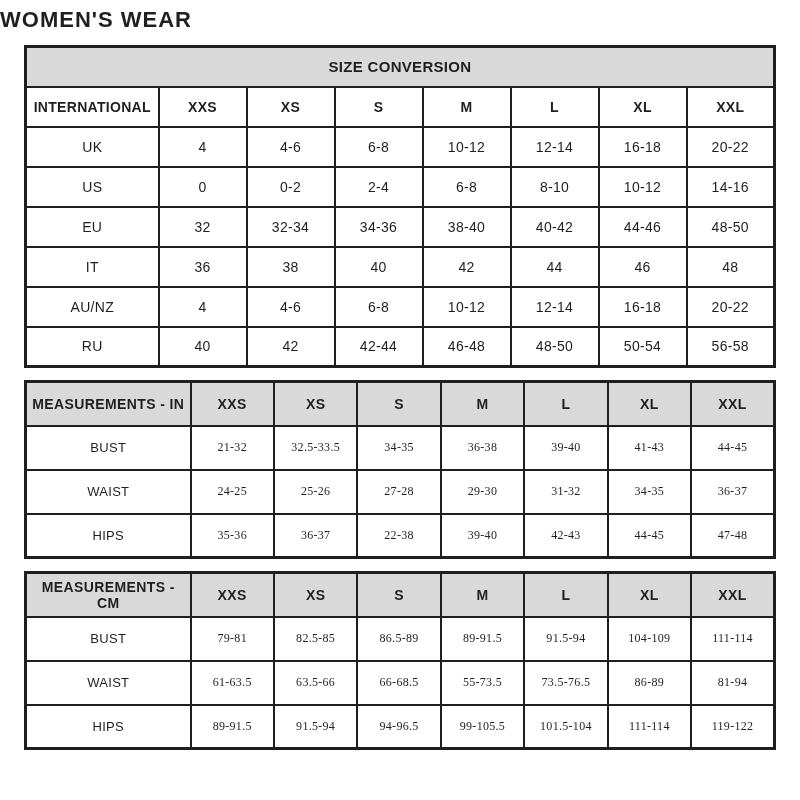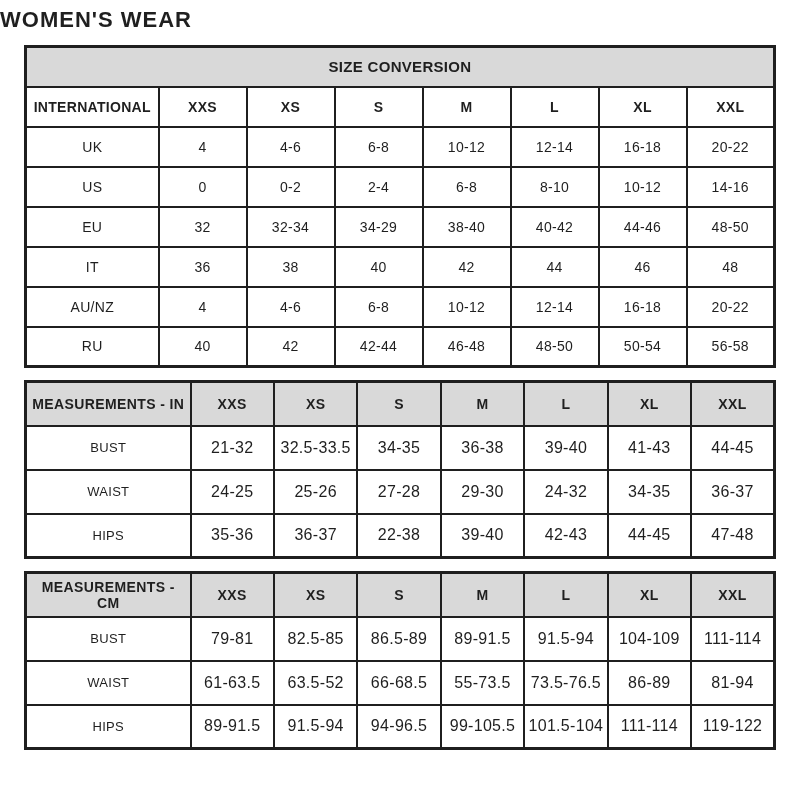--- a/index.html
+++ b/index.html
@@ -55,21 +55,21 @@
   .t1 tr.cols td { font-size: 14px; font-weight: 700; }
   .t1 td.label { font-size: 14px; }
   .t1 td.val   { font-size: 14px; }
   .t2 tr.hdr td {
     background: var(--hdr);
     font-weight: 700;
     font-size: 14px;
     letter-spacing: 0.4px;
   }
   .t2 td.label { font-size: 13px; margin-left: 40px; }
-  .t2 td.val   { font-size: 16px; }
+  .t2 td.val   { font-size: 12px; font-family: Liberation Serif, serif; }
 </style>
 </head>
 <body>
 
 <div class="page">
 
   <h1 class="title">WOMEN'S WEAR</h1>
 
   <table class="tbl t1">
     <colgroup>
@@ -115,21 +115,21 @@
           <td class="val">2-4</td>
           <td class="val">6-8</td>
           <td class="val">8-10</td>
           <td class="val">10-12</td>
           <td class="val">14-16</td>
         </tr>
         <tr>
           <td class="label">EU</td>
           <td class="val">32</td>
           <td class="val">32-34</td>
-          <td class="val">34-29</td>
+          <td class="val">34-36</td>
           <td class="val">38-40</td>
           <td class="val">40-42</td>
           <td class="val">44-46</td>
           <td class="val">48-50</td>
         </tr>
         <tr>
           <td class="label">IT</td>
           <td class="val">36</td>
           <td class="val">38</td>
           <td class="val">40</td>
@@ -194,21 +194,21 @@
           <td class="val">39-40</td>
           <td class="val">41-43</td>
           <td class="val">44-45</td>
         </tr>
         <tr>
           <td class="label">WAIST</td>
           <td class="val">24-25</td>
           <td class="val">25-26</td>
           <td class="val">27-28</td>
           <td class="val">29-30</td>
-          <td class="val">24-32</td>
+          <td class="val">31-32</td>
           <td class="val">34-35</td>
           <td class="val">36-37</td>
         </tr>
         <tr>
           <td class="label">HIPS</td>
           <td class="val">35-36</td>
           <td class="val">36-37</td>
           <td class="val">22-38</td>
           <td class="val">39-40</td>
           <td class="val">42-43</td>
@@ -248,21 +248,21 @@
           <td class="val">82.5-85</td>
           <td class="val">86.5-89</td>
           <td class="val">89-91.5</td>
           <td class="val">91.5-94</td>
           <td class="val">104-109</td>
           <td class="val">111-114</td>
         </tr>
         <tr>
           <td class="label">WAIST</td>
           <td class="val">61-63.5</td>
-          <td class="val">63.5-52</td>
+          <td class="val">63.5-66</td>
           <td class="val">66-68.5</td>
           <td class="val">55-73.5</td>
           <td class="val">73.5-76.5</td>
           <td class="val">86-89</td>
           <td class="val">81-94</td>
         </tr>
         <tr>
           <td class="label">HIPS</td>
           <td class="val">89-91.5</td>
           <td class="val">91.5-94</td>

